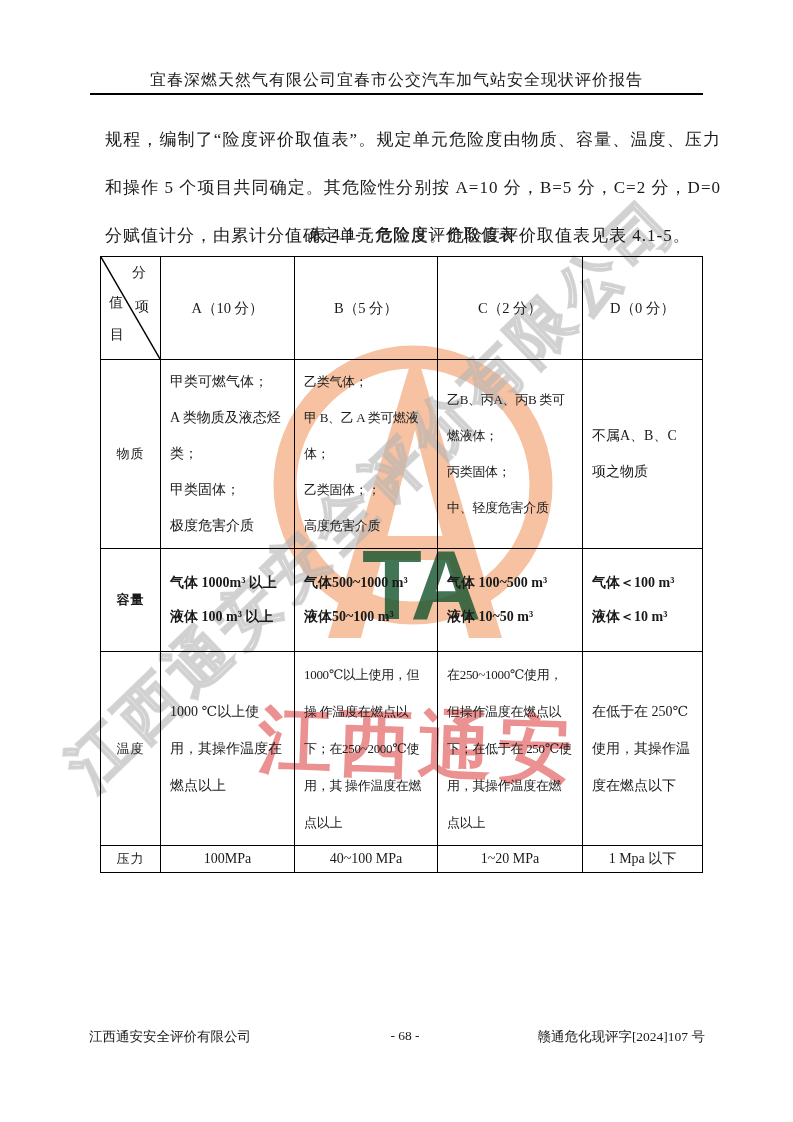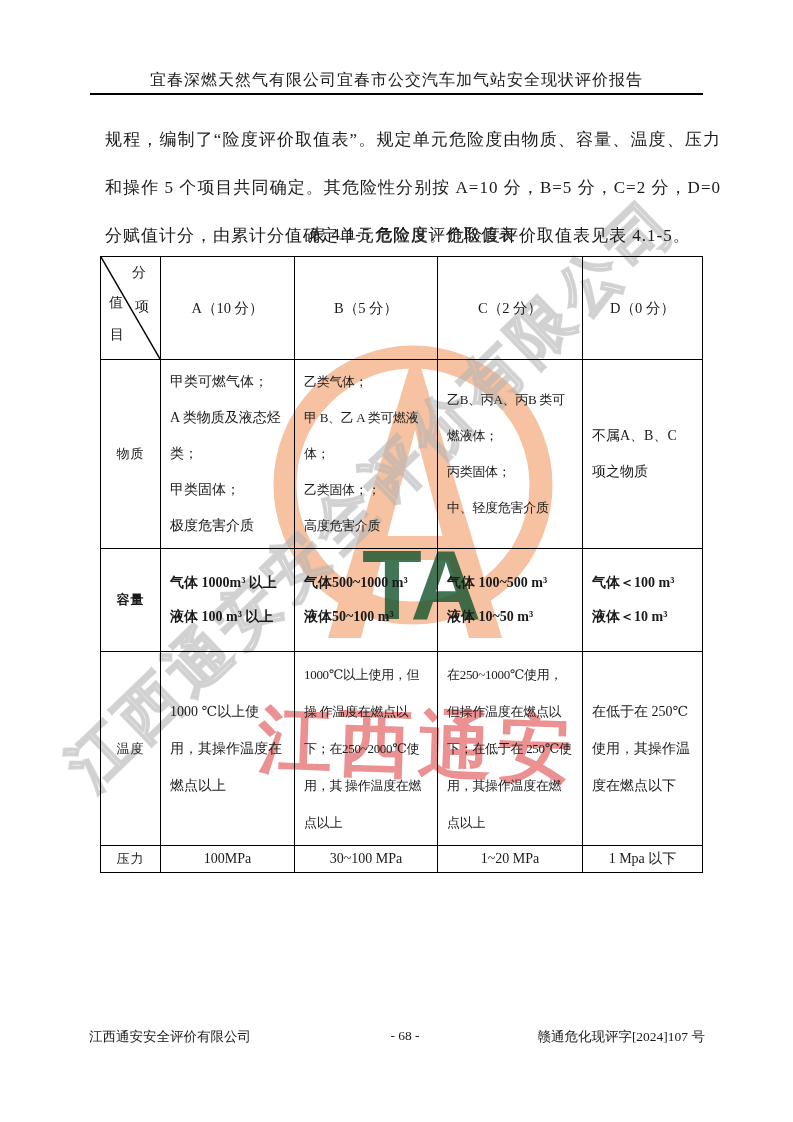--- a/index.html
+++ b/index.html
@@ -129,21 +129,21 @@
       <tr class="r-wd" style="height:149px">
         <td class="lbl">温度</td>
         <td>1000 ℃以上使用，其操作温度在燃点以上</td>
         <td class="sm">1000℃以上使用，但操 作温度在燃点以下；在250~2000℃使用，其 操作温度在燃点以上</td>
         <td class="sm">在250~1000℃使用，但操作温度在燃点以下；在低于在 250℃使用，其操作温度在燃点以上</td>
         <td>在低于在 250℃使用，其操作温度在燃点以下</td>
       </tr>
       <tr class="r-pr" style="height:24px">
         <td class="lbl">压力</td>
         <td>100MPa</td>
-        <td>30~100 MPa</td>
+        <td>40~100 MPa</td>
         <td>1~20 MPa</td>
         <td>1 Mpa 以下</td>
       </tr>
     </tbody>
       </table>
 
     <div class="footer">
       <span class="f-left">江西通安安全评价有限公司</span>
       <span class="f-center">- 68 -</span>
       <span class="f-right">赣通危化现评字[2024]107 号</span>

